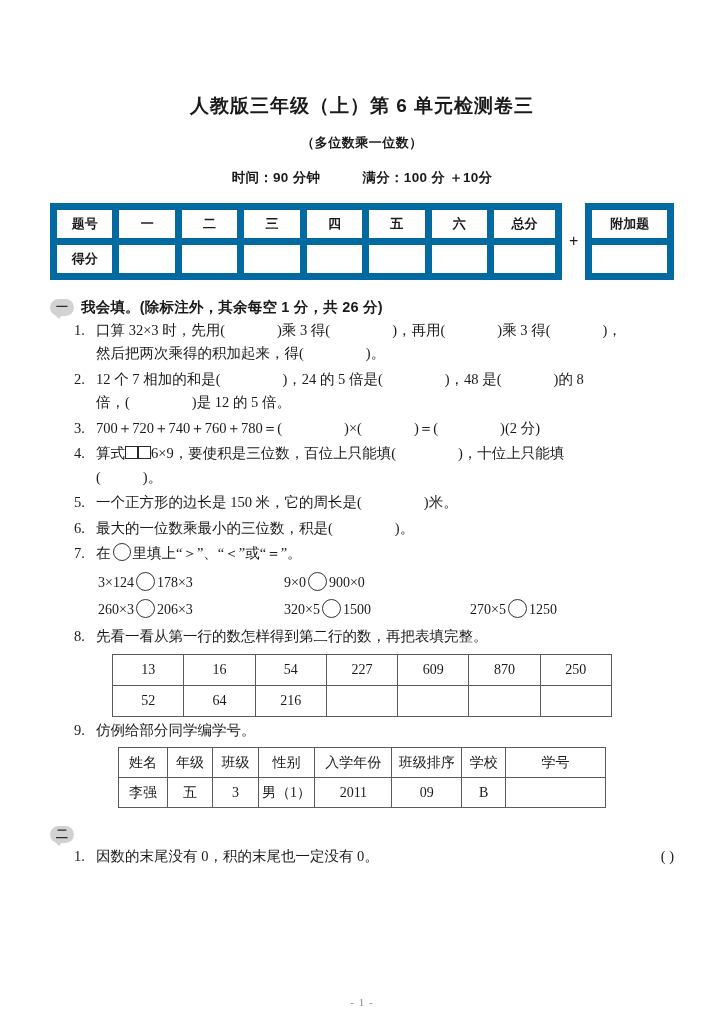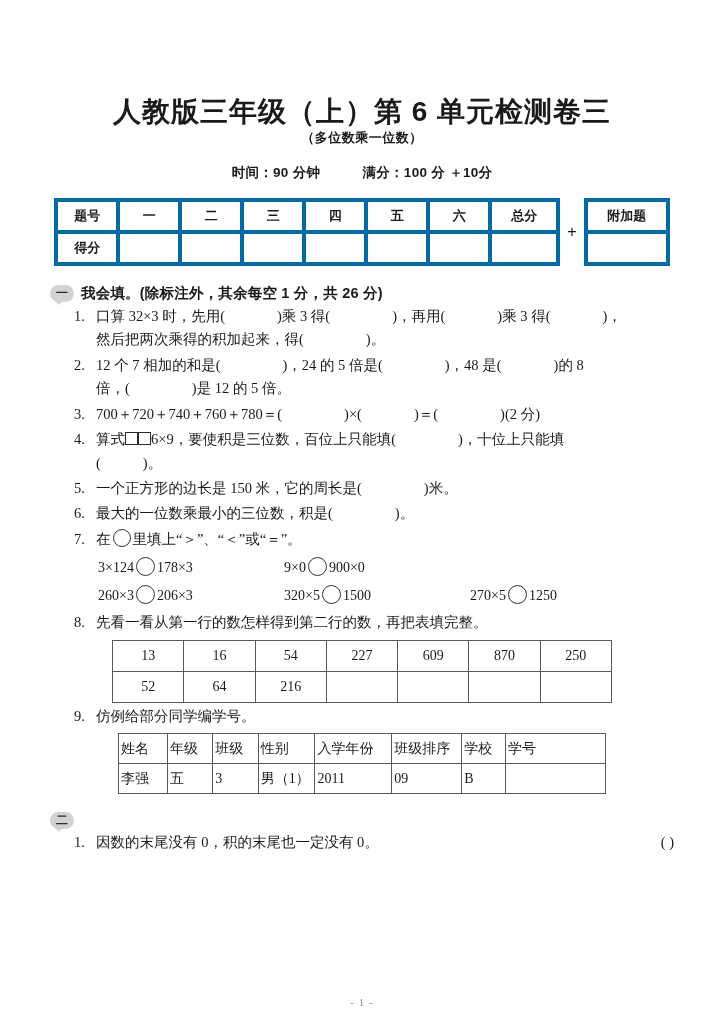--- a/index.html
+++ b/index.html
@@ -21,30 +21,31 @@
     position: relative;
     box-sizing: border-box;
     padding: 0 50px;
   }
 
   
   .title {
     text-align: center;
     font-family: "Liberation Sans", "DejaVu Sans", sans-serif;
     font-weight: bold;
-    font-size: 28px;
+    font-size: 19px;
     letter-spacing: 1px;
     padding-top: 95px;
     line-height: 1.2;
   }
   .subtitle {
     text-align: center;
     font-family: "Liberation Sans", "DejaVu Sans", sans-serif;
     font-weight: bold;
     font-size: 13px;
+    margin-top: 16px;
     letter-spacing: .5px;
   }
   .meta-line {
     text-align: center;
     font-family: "Liberation Sans", "DejaVu Sans", sans-serif;
     font-weight: bold;
     font-size: 13.5px;
     margin-top: 17px;
     letter-spacing: .3px;
   }
@@ -57,21 +58,21 @@
     justify-content: center;
     margin-top: 16px;
   }
   table.score, table.score2 {
     border-collapse: collapse;
     font-family: "Liberation Sans", "DejaVu Sans", sans-serif;
     font-weight: bold;
     font-size: 13px;
   }
   table.score td, table.score2 td {
-    border: 4px solid #0369a1;
+    border: 7px solid #0369a1;
     text-align: center;
     height: 26px;
   }
   table.score td.lbl { width: 56px; }
   table.score td.col { width: 56px; }
   table.score td.tot { width: 62px; }
   table.score2 td.ext { width: 76px; }
   .plus {
     display: flex;
     align-items: center;
@@ -184,20 +185,21 @@
   
   table.grid9 {
     border-collapse: collapse;
     width: 488px;
     font-size: 14px;
     font-family: "Liberation Serif", "DejaVu Serif", serif;
   }
   table.grid9 td {
     border: 1px solid #5a5a5a;
     height: 29px;
+    text-align: center;
     padding: 0 2px;
   }
   table.grid9 td.c0 { width: 48px; }
   table.grid9 td.c1 { width: 44px; }
   table.grid9 td.c2 { width: 44px; }
   table.grid9 td.c3 { width: 54px; }
   table.grid9 td.c4 { width: 78px; }
   table.grid9 td.c5 { width: 72px; }
   table.grid9 td.c6 { width: 42px; }
   table.grid9 td.c7 { width: 106px; }

